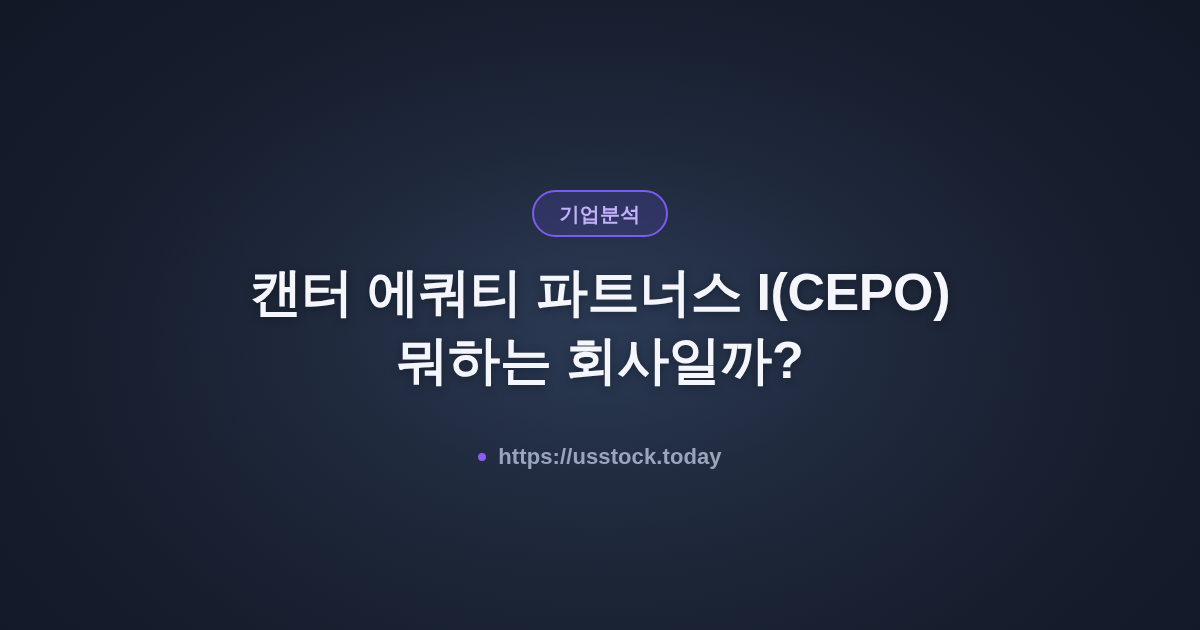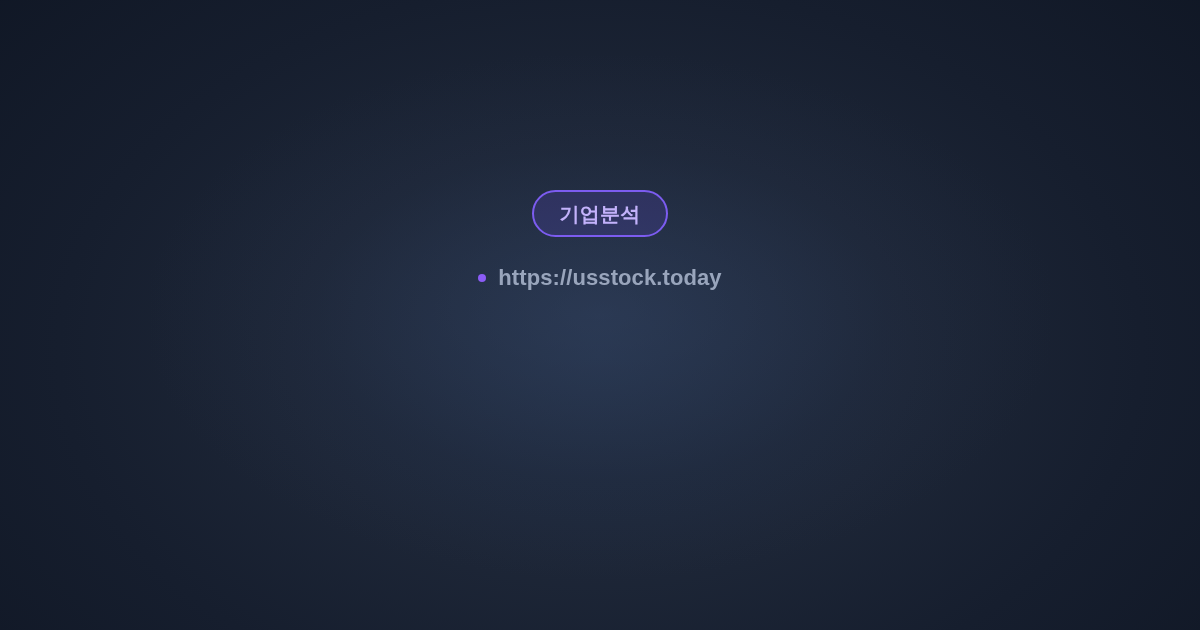--- a/index.html
+++ b/index.html
@@ -79,21 +79,21 @@
     letter-spacing: -0.4px;
     text-shadow: 0 2px 10px rgba(0,0,0,0.35);
   }
 
   .title-line {
     display: block;
     white-space: nowrap;
   }
 
   .url-row {
-    margin-top: 30px;
+    margin-top: 52px;
     display: flex;
     align-items: center;
     justify-content: center;
     gap: 12px;
   }
 
   .url-bullet {
     width: 8px;
     height: 8px;
     border-radius: 50%;
@@ -113,20 +113,24 @@
 <body>
 
 <div class="og-card">
 
   <div class="glow-center"></div>
 
   <div class="content">
 
     <div class="category-badge">기업분석</div>
 
+    <div class="title-block">
+      <span class="title-line">캔터 에쿼티 파트너스 I(CEPO)</span>
+      <span class="title-line">뭐하는 회사일까?</span>
+    </div>
 
     <div class="url-row">
       <span class="url-bullet"></span>
       <span class="url-text">https://usstock.today</span>
     </div>
 
   </div>
 </div>
 
 </body></html>

